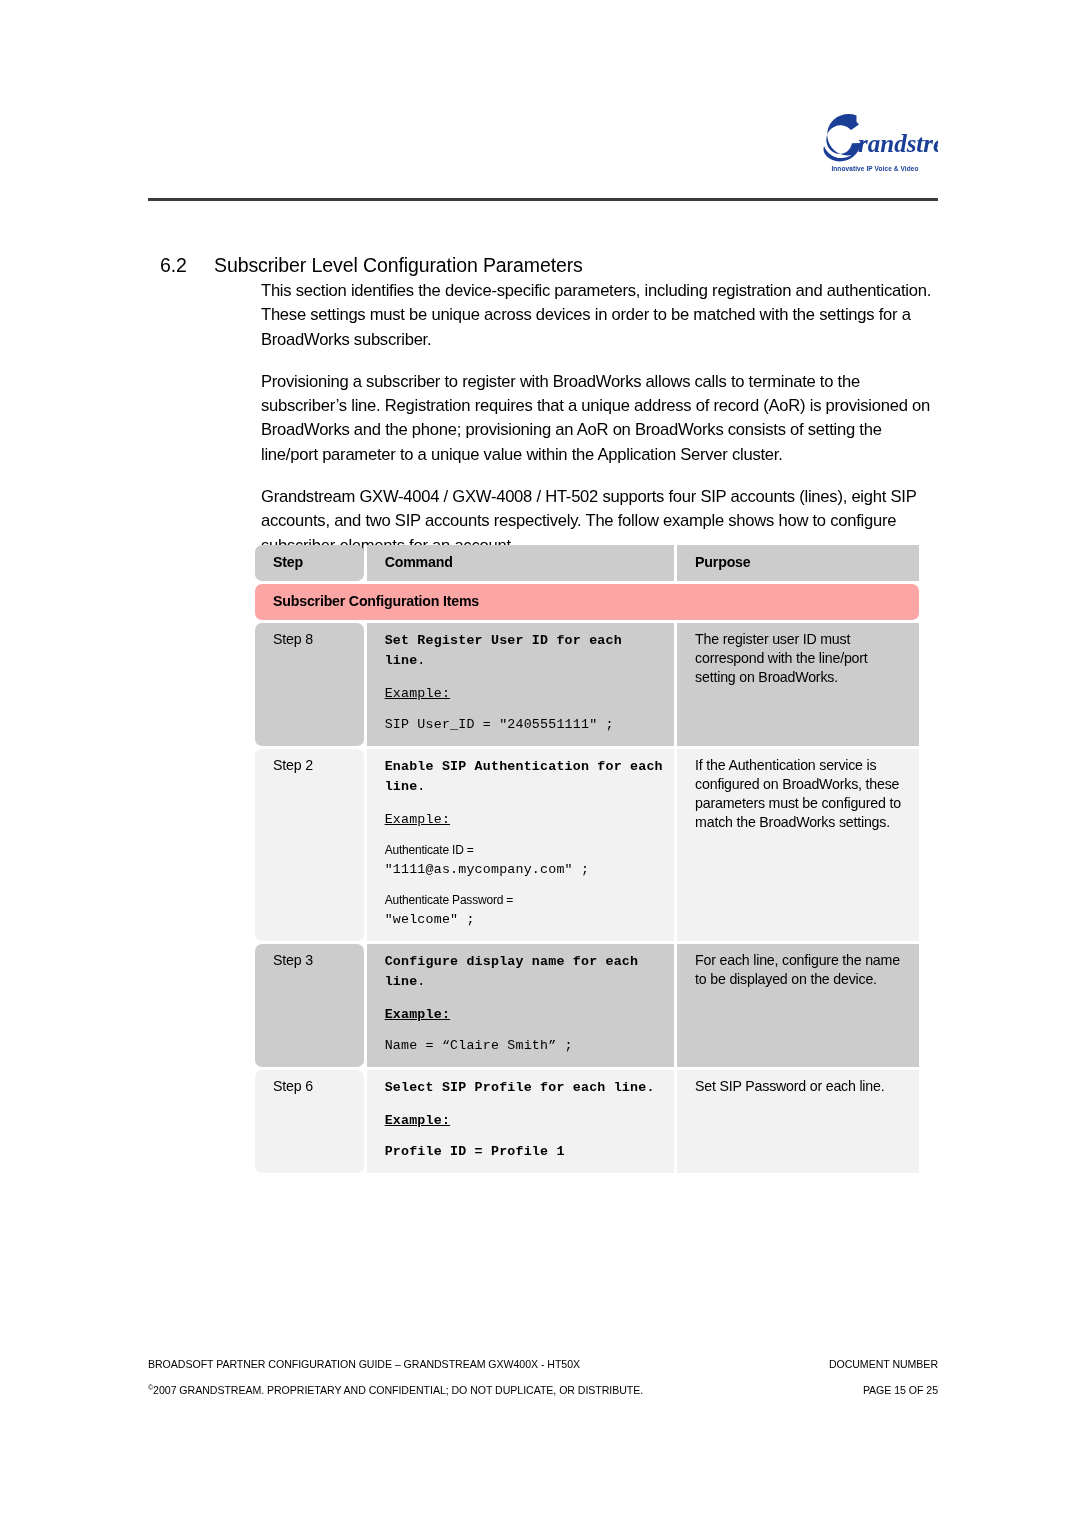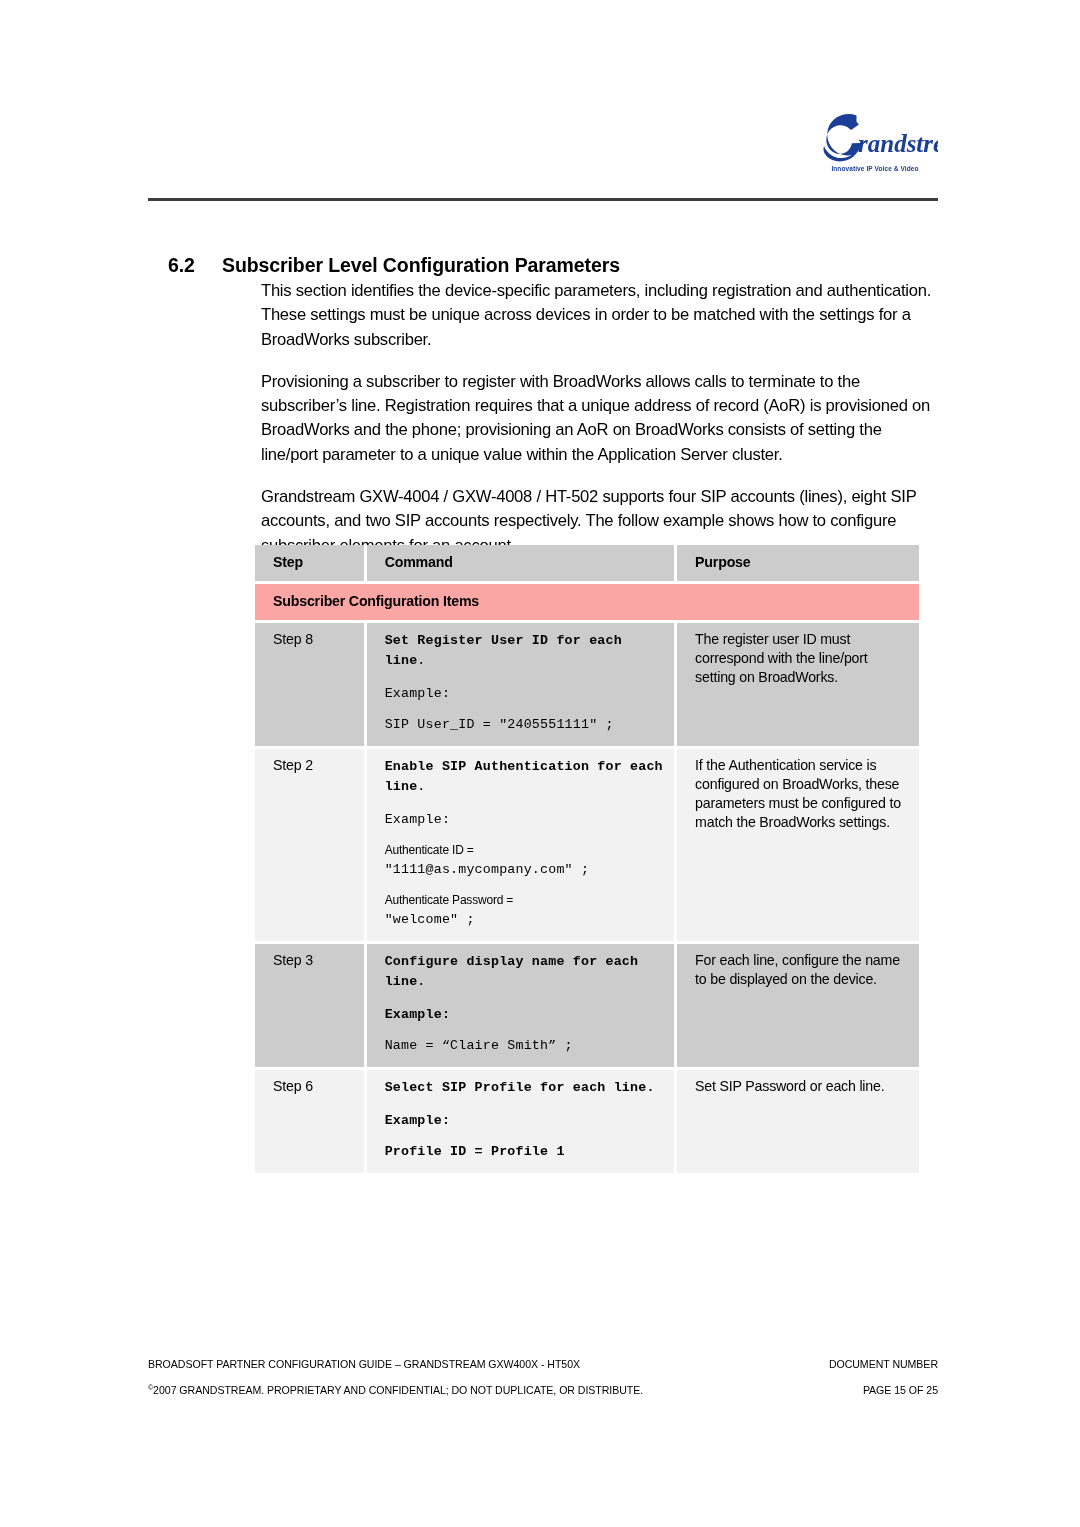--- a/index.html
+++ b/index.html
@@ -50,25 +50,25 @@
     left: 148px;
     top: 198px;
     width: 790px;
     height: 0;
     border-top: 3px solid #3d3d3d;
   }
 
   
   #section-heading {
     position: absolute;
-    left: 168px;
+    left: 160px;
     top: 241px;
     width: 760px;
     font-size: 19.5px;
-    font-weight: bold;
+    font-weight: normal;
     letter-spacing: -0.1px;
     white-space: nowrap;
   }
   #section-heading .sec-num {
     display: inline-block;
     width: 54px;
   }
 
   
   #body-copy {
@@ -120,35 +120,35 @@
     background: #fca5a5;
     font-weight: bold;
     font-size: 14.6px;
     padding-top: 8px !important;
     padding-bottom: 9px !important;
     letter-spacing: -0.1px;
   }
   .row-shaded td { background: #cccccc; }
   .row-plain  td { background: #f2f2f2; }
 
-  .step-cell { padding-left: 22px; }
+  .step-cell { padding-left: 22px; border-radius: 7px; }
 
   .mono {
     font-family: "Liberation Mono", "DejaVu Sans Mono", monospace;
     font-size: 13.3px;
     letter-spacing: 0.2px;
   }
   .mono-b {
     font-family: "Liberation Mono", "DejaVu Sans Mono", monospace;
     font-size: 13.3px;
     font-weight: bold;
     letter-spacing: 0.2px;
   }
   .cmd-line      { margin: 0 0 2px 0; }
-  .cmd-gap       { margin: 0 0 2px 0; padding-top: 12px; }
+  .cmd-gap       { margin: 0 0 2px 0; padding-top: 12px; text-decoration: underline; }
   .cmd-gap-sm    { margin: 0 0 2px 0; padding-top: 10px; }
   .cmd-sans      { margin: 0; font-size: 12px; line-height: 19px; }
   .purpose-text  { margin: 0; }
 
   
   #page-footer {
     position: absolute;
     left: 148px;
     top: 1358px;
     width: 790px;

